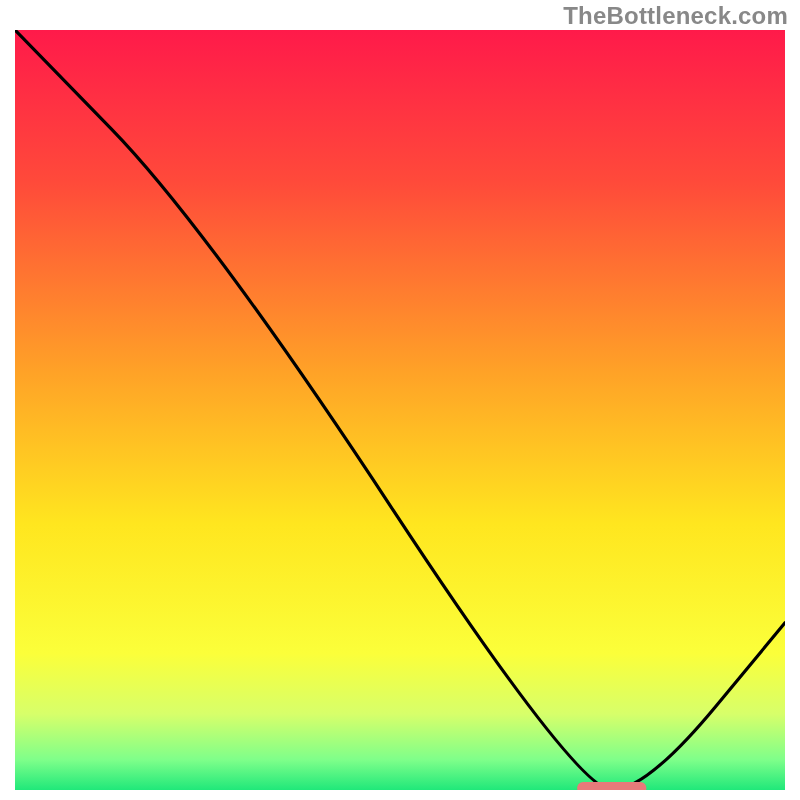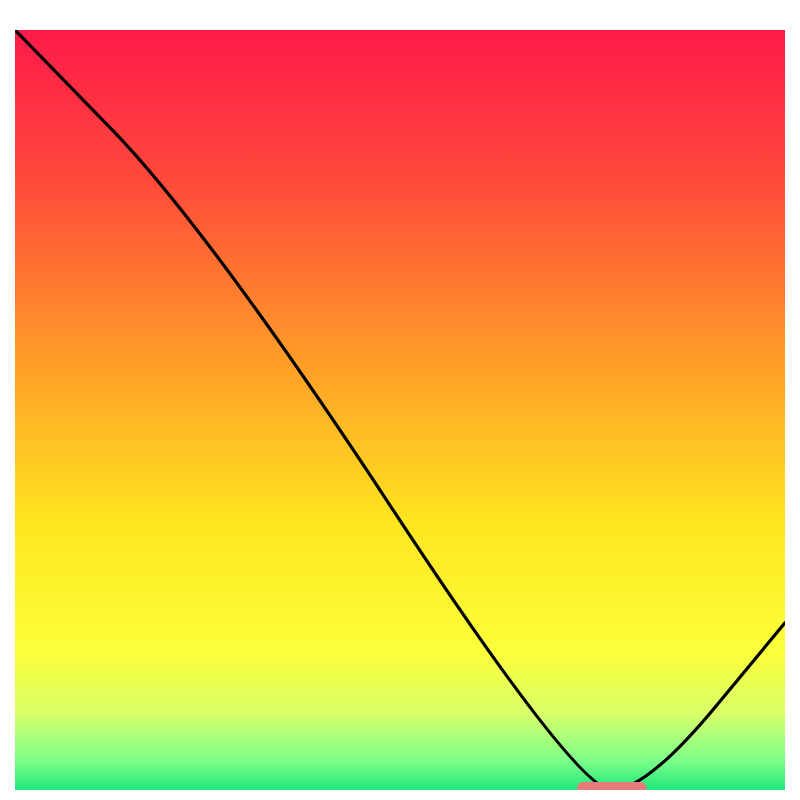--- a/index.html
+++ b/index.html
@@ -28,20 +28,21 @@
     position: absolute;
     top: 30px;
     left: 15px;
     display: block;
   }
 </style>
 </head>
 <body>
 
 <div class="frame">
+  <div class="watermark">TheBottleneck.com</div>
 
   <svg width="770" height="760" viewBox="0 0 770 760">
     <defs>
       <linearGradient id="bg-grad" x1="0" y1="0" x2="0" y2="1">
           <stop offset="0%" stop-color="#ff1a4a"></stop>
           <stop offset="20%" stop-color="#ff4a3a"></stop>
           <stop offset="45%" stop-color="#ffa227"></stop>
           <stop offset="65%" stop-color="#ffe61f"></stop>
           <stop offset="82%" stop-color="#fbff3a"></stop>
           <stop offset="90%" stop-color="#d7ff6a"></stop>

